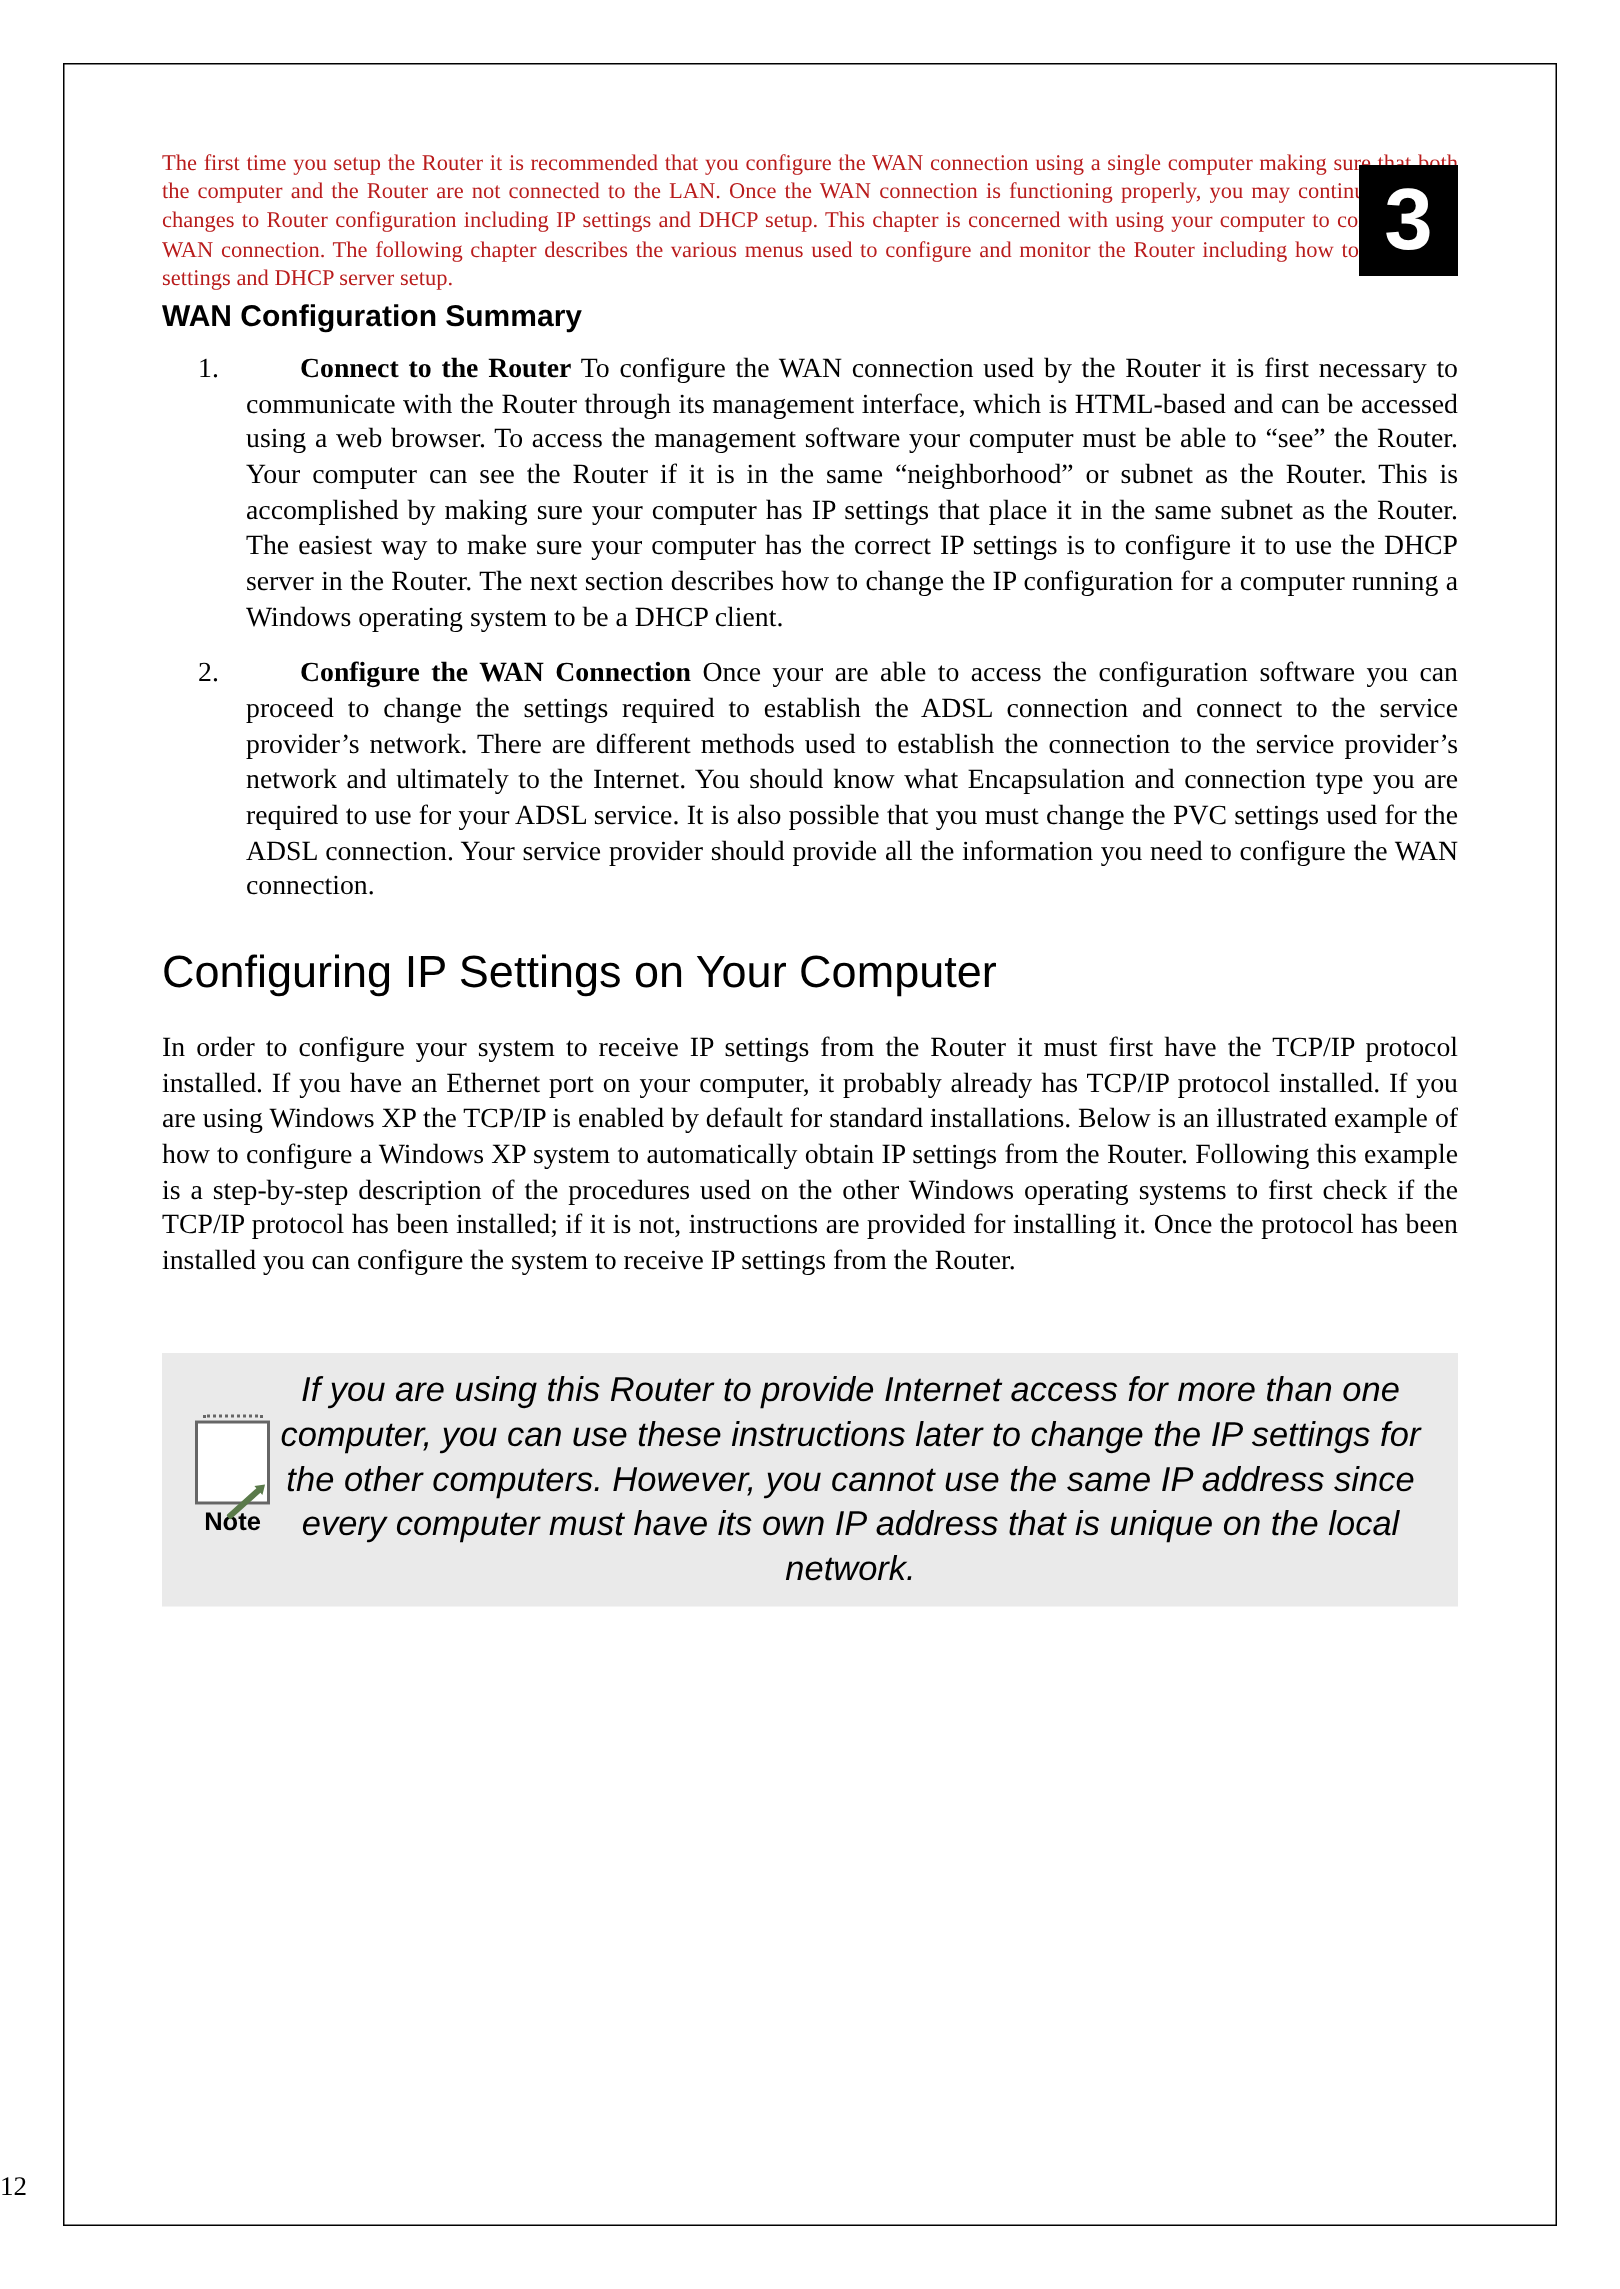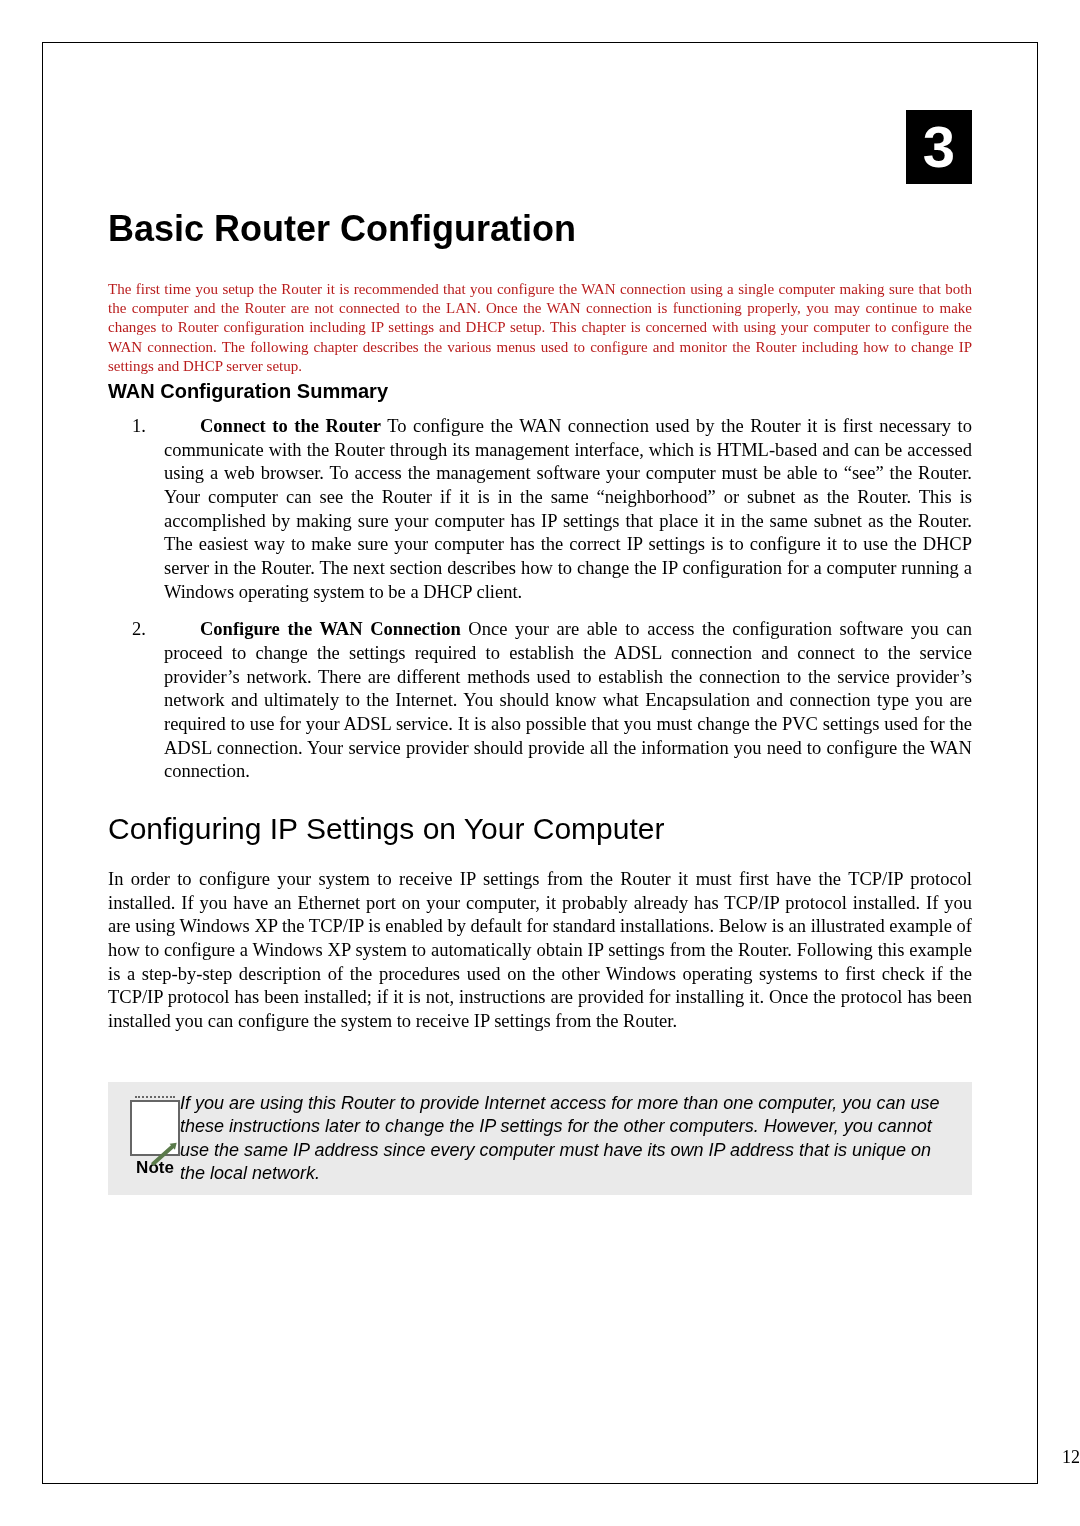--- a/index.html
+++ b/index.html
@@ -151,46 +151,46 @@
       border-bottom: 4px solid transparent;
     }
     .note-label {
       font-family: Arial, Helvetica, sans-serif;
       font-size: 17px;
       font-weight: bold;
       color: #000;
     }
     .note-text {
       font-family: Arial, Helvetica, sans-serif;
-      font-size: 18px;
+      font-size: 23px;
       font-style: italic;
       line-height: 1.3;
       color: #000;
+      text-align: center;
     }
     .page-number {
       position: absolute;
       bottom: 58px;
       left: 0;
       right: 0;
-      text-align: right;
+      text-align: left;
       font-family: 'Times New Roman', serif;
       font-size: 18px;
       color: #000;
     }
   </style>
 </head>
 <body>
 
 <div class="page-border"></div>
 
 <div class="content">
 
   <div class="chapter-number">3</div>
 
-  <h1 class="chapter-title">Basic Router Configuration</h1>
 
   <p class="intro-para">The first time you setup the Router it is recommended that you configure the WAN connection using a single computer making sure that both the computer and the Router are not connected to the LAN. Once the WAN connection is functioning properly, you may continue to make changes to Router configuration including IP settings and DHCP setup. This chapter is concerned with using your computer to configure the WAN connection. The following chapter describes the various menus used to configure and monitor the Router including how to change IP settings and DHCP server setup.</p>
 
   <h3 class="section-sub">WAN Configuration Summary</h3>
 
   <ol class="numlist">
     <li>
       <span class="num">1.</span>
       <span class="entry-lead">Connect to the Router</span><span> To configure the WAN connection used by the Router it is first necessary to communicate with the Router through its management interface, which is HTML-based and can be accessed using a web browser. To access the management software your computer must be able to “see” the Router. Your computer can see the Router if it is in the same “neighborhood” or subnet as the Router. This is accomplished by making sure your computer has IP settings that place it in the same subnet as the Router. The easiest way to make sure your computer has the correct IP settings is to configure it to use the DHCP server in the Router. The next section describes how to change the IP configuration for a computer running a Windows operating system to be a DHCP client.</span>
     </li>

